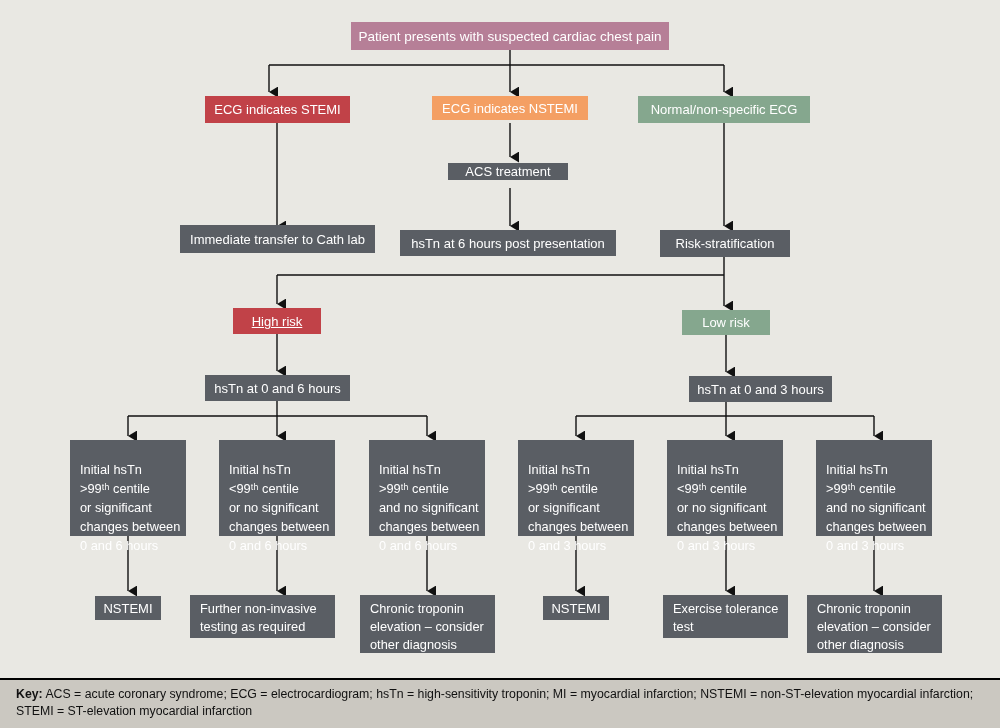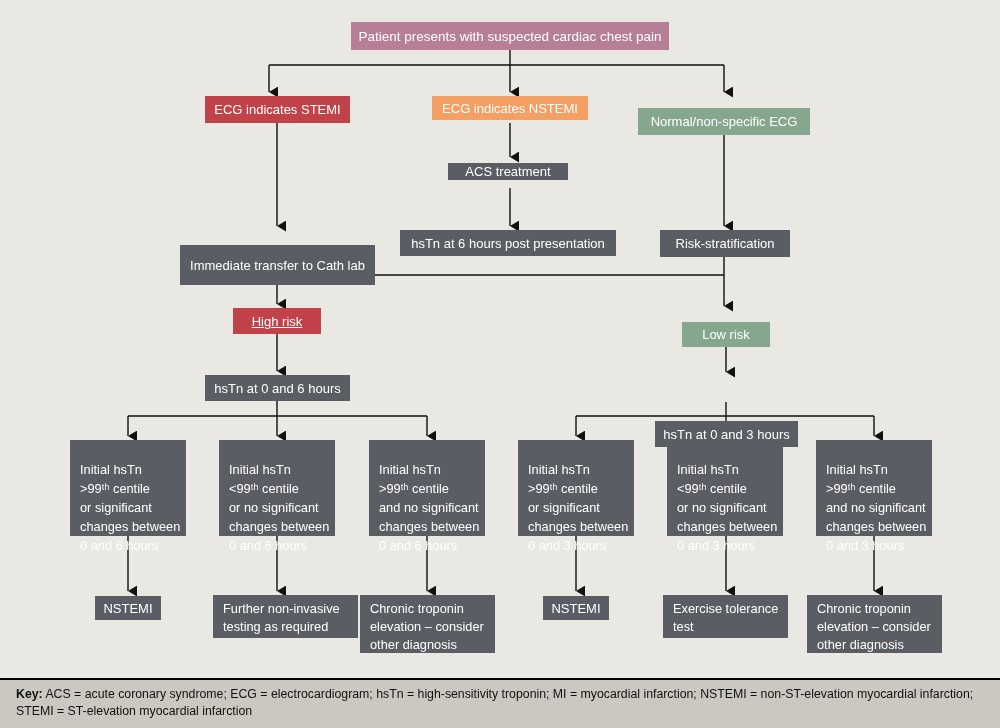--- a/index.html
+++ b/index.html
@@ -8,21 +8,21 @@
   #chart-area{position:absolute;left:0;top:0;width:1000px;height:678px;}
   svg.connectors{position:absolute;left:0;top:0;}
   .node{
     position:absolute;box-sizing:border-box;color:#fff;
     display:flex;align-items:center;justify-content:center;
     font-size:13px;line-height:15px;text-align:center;
   }
   .mauve{background:var(--mauve);}
   .red{background:var(--red);}
   .orange{background:var(--orange);}
-  .green{background:var(--green);margin-top:12px;}
+  .green{background:var(--green);}
   .gray{background:var(--gray);}
   .node.big{font-size:13.5px;}
   .node.multi{
     align-items:flex-start;justify-content:flex-start;text-align:left;
     white-space:pre-line;padding:20px 4px 0 10px;font-size:12.8px;line-height:19px;
   }
   .node.outcome-multi{
     align-items:flex-start;justify-content:flex-start;text-align:left;
     white-space:pre-line;padding:5px 4px 0 10px;font-size:12.8px;line-height:18px;
   }
@@ -88,29 +88,29 @@
     </svg>
 
     <div class="node red" style="left:205px;top:96px;width:145px;height:27px;">ECG indicates STEMI</div>
 
     <div class="node mauve big" style="left:351px;top:22px;width:318px;height:28px;">Patient presents with suspected cardiac chest pain</div>
     <div class="node orange" style="left:432px;top:96px;width:156px;height:24px;">ECG indicates NSTEMI</div>
     <div class="node green" style="left:638px;top:96px;width:172px;height:27px;">Normal/non-specific ECG</div>
 
     <div class="node gray" style="left:448px;top:163px;width:120px;height:17px;">ACS treatment</div>
 
-    <div class="node gray" style="left:180px;top:245px;width:195px;height:40px;">Immediate transfer to Cath lab</div>
+    <div class="node gray" style="left:180px;top:225px;width:195px;height:28px;">Immediate transfer to Cath lab</div>
     <div class="node gray" style="left:400px;top:230px;width:216px;height:26px;">hsTn at 6 hours post presentation</div>
     <div class="node gray" style="left:660px;top:230px;width:130px;height:27px;">Risk-stratification</div>
 
     <div class="node red" style="left:233px;top:308px;width:88px;height:26px;text-decoration:underline;">High risk</div>
     <div class="node green" style="left:682px;top:310px;width:88px;height:25px;">Low risk</div>
 
     <div class="node gray" style="left:205px;top:375px;width:145px;height:26px;">hsTn at 0 and 6 hours</div>
-    <div class="node gray" style="left:655px;top:376px;width:143px;height:26px;margin-top:45px;">hsTn at 0 and 3 hours</div>
+    <div class="node gray" style="left:689px;top:376px;width:143px;height:26px;">hsTn at 0 and 3 hours</div>
 
     <div class="node gray multi" style="left:70px;top:440px;width:116px;height:96px;">Initial hsTn
 &gt;99ᵗʰ centile
 or significant
 changes between
 0 and 6 hours</div>
     <div class="node gray multi" style="left:219px;top:440px;width:116px;height:96px;">Initial hsTn
 &lt;99ᵗʰ centile
 or no significant
 changes between
@@ -130,21 +130,21 @@
 or no significant
 changes between
 0 and 3 hours</div>
     <div class="node gray multi" style="left:816px;top:440px;width:116px;height:96px;">Initial hsTn
 &gt;99ᵗʰ centile
 and no significant
 changes between
 0 and 3 hours</div>
 
     <div class="node gray" style="left:95px;top:596px;width:66px;height:24px;">NSTEMI</div>
-    <div class="node gray outcome-multi" style="left:213px;top:595px;width:145px;height:43px;">Further non-invasive
+    <div class="node gray outcome-multi" style="left:190px;top:595px;width:145px;height:43px;">Further non-invasive
 testing as required</div>
     <div class="node gray outcome-multi" style="left:360px;top:595px;width:135px;height:58px;">Chronic troponin
 elevation – consider
 other diagnosis</div>
     <div class="node gray" style="left:543px;top:596px;width:66px;height:24px;">NSTEMI</div>
     <div class="node gray outcome-multi" style="left:663px;top:595px;width:125px;height:43px;">Exercise tolerance
 test</div>
     <div class="node gray outcome-multi" style="left:807px;top:595px;width:135px;height:58px;">Chronic troponin
 elevation – consider
 other diagnosis</div>

